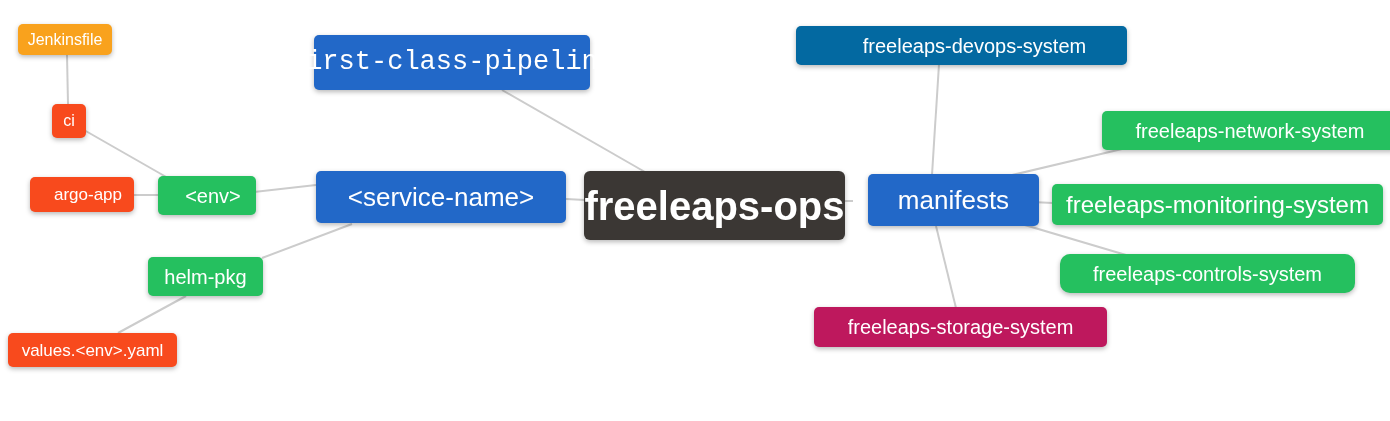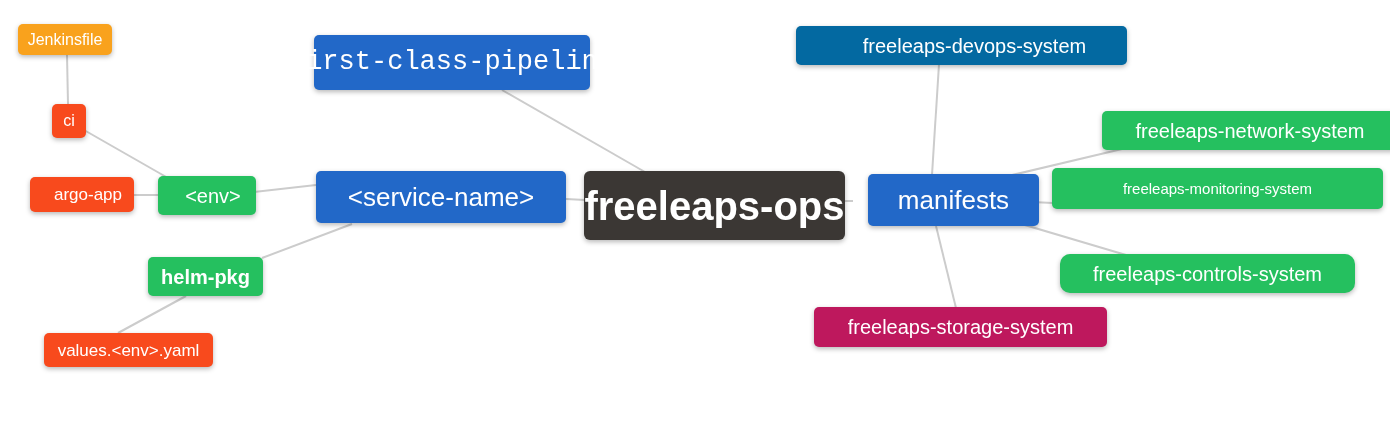--- a/index.html
+++ b/index.html
@@ -50,35 +50,35 @@
   </svg>
 
   <div class="node" style="left: 18px; top: 24px; width: 94px; height: 31px; font-size: 16px; background-color: rgb(249, 162, 29); color: rgb(255, 255, 255);">Jenkinsfile</div>
 
   <div class="node" style="left: 52px; top: 104px; width: 34px; height: 34px; font-size: 16px; background-color: rgb(248, 74, 29); color: rgb(255, 255, 255);">ci</div>
 
   <div class="node" style="left: 30px; top: 177px; width: 92px; height: 35px; font-size: 17px; background-color: rgb(248, 74, 29); color: rgb(255, 255, 255); padding-left: 12px;">argo-app</div>
 
   <div class="node" style="left: 158px; top: 176px; width: 86px; height: 39px; font-size: 20px; background-color: rgb(37, 192, 95); color: rgb(255, 255, 255); padding-left: 12px;">&lt;env&gt;</div>
 
-  <div class="node" style="left: 148px; top: 257px; width: 115px; height: 39px; font-size: 20px; background-color: rgb(37, 192, 95); color: rgb(255, 255, 255); font-weight: bold;">helm-pkg</div>
+  <div class="node" style="left: 148px; top: 257px; width: 115px; height: 39px; font-size: 20px; background-color: rgb(37, 192, 95); color: rgb(255, 255, 255);">helm-pkg</div>
 
-  <div class="node" style="left: 8px; top: 333px; width: 169px; height: 34px; font-size: 17px; background-color: rgb(248, 74, 29); color: rgb(255, 255, 255); margin-left: 36px;">values.&lt;env&gt;.yaml</div>
+  <div class="node" style="left: 8px; top: 333px; width: 169px; height: 34px; font-size: 17px; background-color: rgb(248, 74, 29); color: rgb(255, 255, 255);">values.&lt;env&gt;.yaml</div>
 
   <div class="node" style="left: 316px; top: 171px; width: 250px; height: 52px; font-size: 26px; background-color: rgb(34, 104, 200); color: rgb(255, 255, 255);">&lt;service-name&gt;</div>
 
   <div class="node" style="left: 314px; top: 35px; width: 276px; height: 55px; font-size: 27px; background-color: rgb(34, 104, 200); color: rgb(255, 255, 255); font-family: Liberation Mono, monospace;">first-class-pipeline</div>
 
   <div class="node" style="left: 584px; top: 171px; width: 261px; height: 69px; font-size: 40px; border-radius: 6px; background-color: rgb(59, 55, 52); color: rgb(255, 255, 255); font-weight: bold;">freeleaps-ops</div>
 
   <div class="node" style="left: 852px; top: 174px; width: 171px; height: 52px; font-size: 26px; background-color: rgb(34, 104, 200); color: rgb(255, 255, 255); margin-left: 16px;">manifests</div>
 
   <div class="node" style="left: 796px; top: 26px; width: 305px; height: 39px; font-size: 20px; background-color: #0369a1; color: rgb(255, 255, 255); padding-left: 26px;">freeleaps-devops-system</div>
 
   <div class="node" style="left: 1102px; top: 111px; width: 296px; height: 39px; font-size: 20px; background-color: rgb(37, 192, 95); color: rgb(255, 255, 255);">freeleaps-network-system</div>
 
-  <div class="node" style="left: 1052px; top: 168px; width: 331px; height: 41px; font-size: 15px; background-color: rgb(37, 192, 95); color: rgb(255, 255, 255);">freeleaps-monitoring-system</div>
+  <div class="node" style="left: 1052px; top: 184px; width: 331px; height: 41px; font-size: 24px; background-color: rgb(37, 192, 95); color: rgb(255, 255, 255);">freeleaps-monitoring-system</div>
 
   <div class="node" style="left: 1060px; top: 254px; width: 295px; height: 39px; font-size: 20px; background-color: rgb(37, 192, 95); color: rgb(255, 255, 255); border-radius: 10px;">freeleaps-controls-system</div>
 
   <div class="node" style="left: 814px; top: 307px; width: 293px; height: 40px; font-size: 20px; background-color: #be185d; color: rgb(255, 255, 255);">freeleaps-storage-system</div>
 
 </div>
 
 </body></html>

